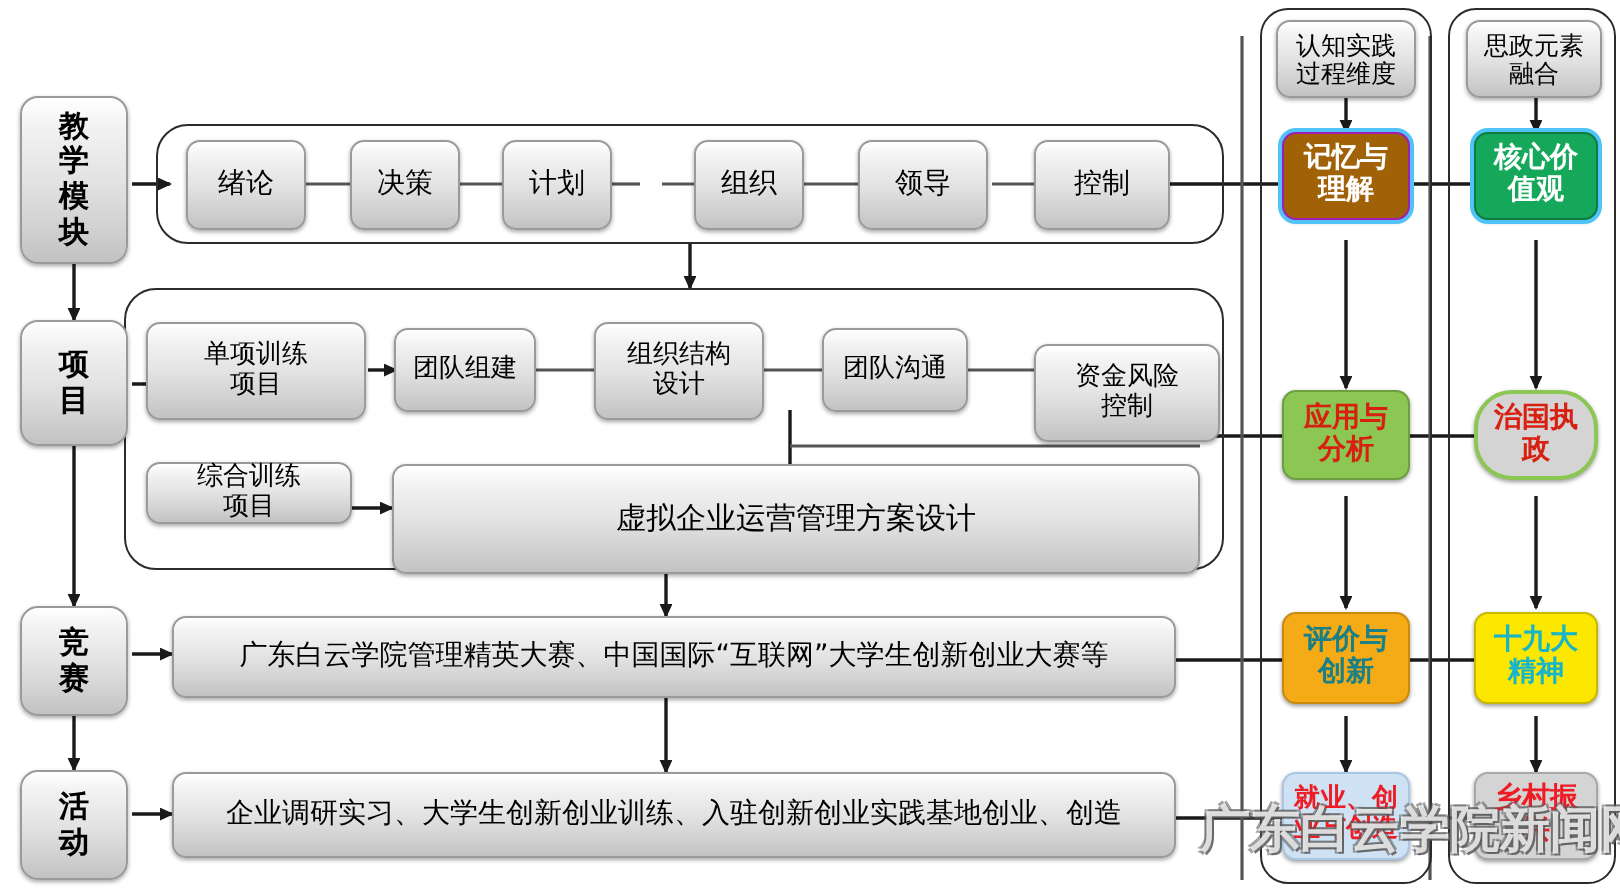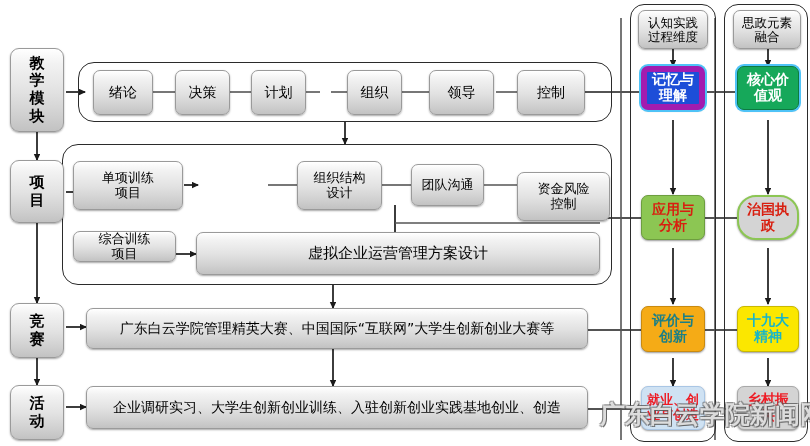--- a/index.html
+++ b/index.html
@@ -29,21 +29,21 @@
 
   
   .colgroup{position:absolute;box-sizing:border-box;border:1.6px solid #2b2b2b;
             border-radius:14px;background:transparent;}
 
   
   .cbox{position:absolute;box-sizing:border-box;display:flex;
         align-items:center;justify-content:center;text-align:center;
         line-height:1.12;white-space:pre-line;border-radius:7px;font-weight:bold;}
 
-  .blue   {background:#1d4ed8;border:6px solid #a21caf;color:#ffffff;
+  .blue   {background:#a16207;border:1px solid #a21caf;color:#ffffff;
            box-shadow:0 0 0 2px #4fc3f7, 0 1px 2px rgba(0,0,0,.4);}
   .green  {background:#16a85a;border:1px solid #0d7a41;color:#ffffff;
            box-shadow:0 0 0 2px #4fc3f7, 0 1px 2px rgba(0,0,0,.4);}
   .ltgreen{background:#8cc653;border:1px solid #6d9e3f;color:#d81f10;
            box-shadow:0 1px 2px rgba(0,0,0,.4);}
   .greyg  {background:#d4d4d4;border:2px solid #8cc653;color:#d81f10;
            box-shadow:0 1px 2px rgba(0,0,0,.4);}
   .orange {background:#f5ab16;border:1px solid #c98a0f;color:#1b7f86;
            box-shadow:0 1px 2px rgba(0,0,0,.4);}
   .yellow {background:#fbe700;border:1px solid #c9b800;color:#17b5c9;
@@ -156,29 +156,30 @@
 
   <div class="node grey" style="left:93px;top:70px;width:60px;height:45px;font-size:14px;">绪论</div>
   <div class="node grey" style="left:175px;top:70px;width:55px;height:45px;font-size:14px;">决策</div>
   <div class="node grey" style="left:251px;top:70px;width:55px;height:45px;font-size:14px;">计划</div>
   <div class="node grey" style="left:347px;top:70px;width:55px;height:45px;font-size:14px;">组织</div>
   <div class="node grey" style="left:429px;top:70px;width:65px;height:45px;font-size:14px;">领导</div>
   <div class="node grey" style="left:517px;top:70px;width:68px;height:45px;font-size:14px;">控制</div>
 
   <div class="node grey" style="left:73px;top:161px;width:110px;height:49px;font-size:13px;">单项训练
 项目</div>
+  <div class="node grey" style="left:197px;top:164px;width:71px;height:42px;font-size:13px;">团队组建</div>
   <div class="node grey" style="left:297px;top:161px;width:85px;height:49px;font-size:13px;">组织结构
 设计</div>
   <div class="node grey" style="left:411px;top:164px;width:73px;height:42px;font-size:13px;">团队沟通</div>
   <div class="node grey" style="left:517px;top:172px;width:93px;height:49px;font-size:13px;">资金风险
 控制</div>
 
   <div class="node grey" style="left:73px;top:231px;width:103px;height:31px;font-size:13px;">综合训练
 项目</div>
-  <div class="node grey" style="left:196px;top:232px;width:404px;height:43px;font-size:15px;">虚拟企业运营管理方案设计</div>
+  <div class="node grey" style="left:196px;top:232px;width:404px;height:55px;font-size:15px;">虚拟企业运营管理方案设计</div>
 
   <div class="node grey" style="left:86px;top:308px;width:502px;height:41px;font-size:14px;">广东白云学院管理精英大赛、中国国际“互联网”大学生创新创业大赛等</div>
 
   <div class="node grey" style="left:86px;top:386px;width:502px;height:43px;font-size:14px;">企业调研实习、大学生创新创业训练、入驻创新创业实践基地创业、创造</div>
 
   <div class="node grey" style="left:638px;top:10px;width:70px;height:39px;font-size:12.5px;">认知实践
 过程维度</div>
   <div class="cbox blue" style="left:641px;top:66px;width:64px;height:44px;font-size:14px;">记忆与
 理解</div>
   <div class="cbox ltgreen" style="left:641px;top:195px;width:64px;height:45px;font-size:14px;">应用与

